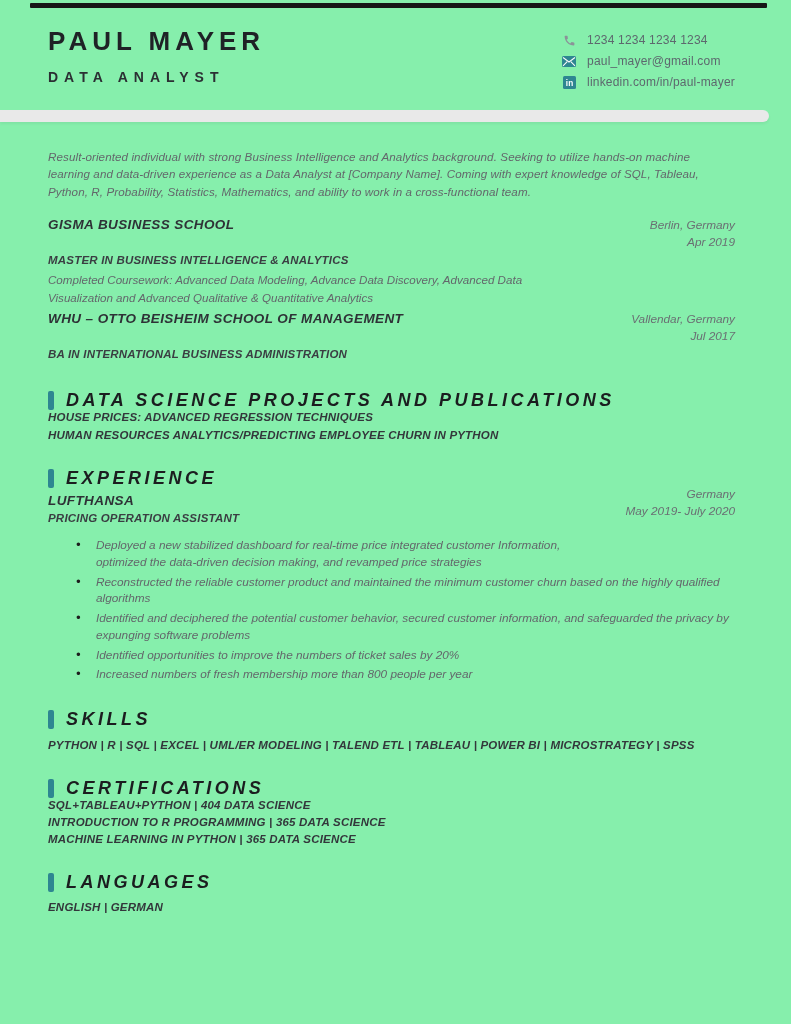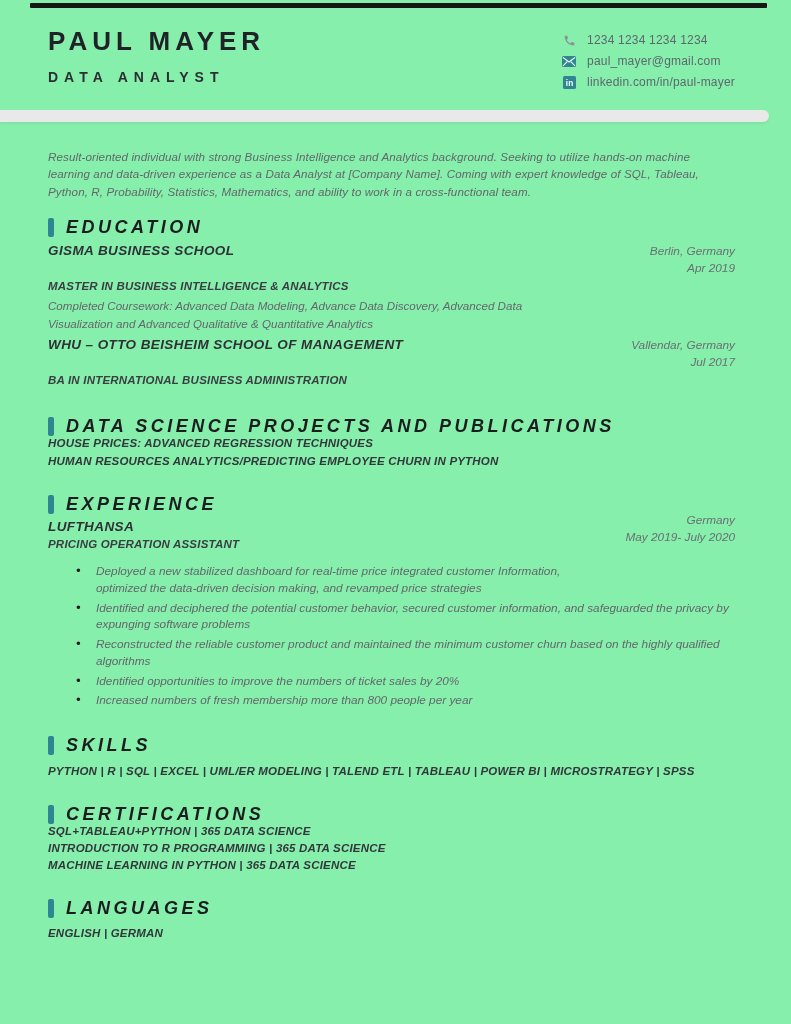--- a/index.html
+++ b/index.html
@@ -152,24 +152,20 @@
   </header>
 
   <div class="header-shadow"></div>
 
   <main>
     <p class="summary">Result-oriented individual with strong Business Intelligence and Analytics background. Seeking to utilize hands-on machine
 learning and data-driven experience as a Data Analyst at [Company Name]. Coming with expert knowledge of SQL, Tableau,
 Python, R, Probability, Statistics, Mathematics, and ability to work in a cross-functional team.</p>
 
     <section class="sec-education">
-      <div class="sec-head">
-        <span class="bar"></span>
-        <h2>EDUCATION</h2>
-      </div>
       <div class="entry-block">
         <div class="entry-row">
           <div class="org">GISMA BUSINESS SCHOOL</div>
           <div class="meta"><span>Berlin, Germany</span><br><span>Apr 2019</span></div>
         </div>
         <div class="degree">MASTER IN BUSINESS INTELLIGENCE &amp; ANALYTICS</div>
         <div class="detail">Completed Coursework: Advanced Data Modeling, Advance Data Discovery, Advanced Data
 Visualization and Advanced Qualitative &amp; Quantitative Analytics</div>
       </div>
       <div class="entry-block edu-entry-2">
@@ -198,43 +194,43 @@
       <div class="entry-row">
         <div>
           <div class="org">LUFTHANSA</div>
           <div class="degree">PRICING OPERATION ASSISTANT</div>
         </div>
         <div class="meta"><span>Germany</span><br><span>May 2019- July 2020</span></div>
       </div>
       <ul class="bullets">
         <li>Deployed a new stabilized dashboard for real-time price integrated customer Information,
 optimized the data-driven decision making, and revamped price strategies</li>
+        <li>Reconstructed the reliable customer product and maintained the minimum customer churn based on the highly qualified
+algorithms</li>
         <li>Identified and deciphered the potential customer behavior, secured customer information, and safeguarded the privacy by
 expunging software problems</li>
-        <li>Reconstructed the reliable customer product and maintained the minimum customer churn based on the highly qualified
-algorithms</li>
         <li>Identified opportunities to improve the numbers of ticket sales by 20%</li>
         <li>Increased numbers of fresh membership more than 800 people per year</li>
       </ul>
     </section>
 
     <section class="sec-skills">
       <div class="sec-head">
         <span class="bar"></span>
         <h2>SKILLS</h2>
       </div>
       <div class="inline-line">PYTHON | R | SQL | EXCEL | UML/ER MODELING | TALEND ETL | TABLEAU | POWER BI | MICROSTRATEGY | SPSS</div>
     </section>
 
     <section class="sec-certifications">
       <div class="sec-head">
         <span class="bar"></span>
         <h2>CERTIFICATIONS</h2>
       </div>
-      <div class="cert-item">SQL+TABLEAU+PYTHON | 365 DATA SCIENCE</div>
+      <div class="cert-item">SQL+TABLEAU+PYTHON | 404 DATA SCIENCE</div>
       <div class="cert-item">INTRODUCTION TO R PROGRAMMING | 365 DATA SCIENCE</div>
       <div class="cert-item">MACHINE LEARNING IN PYTHON | 365 DATA SCIENCE</div>
     </section>
 
     <section class="sec-languages">
       <div class="sec-head">
         <span class="bar"></span>
         <h2>LANGUAGES</h2>
       </div>
       <div class="inline-line">ENGLISH | GERMAN</div>

